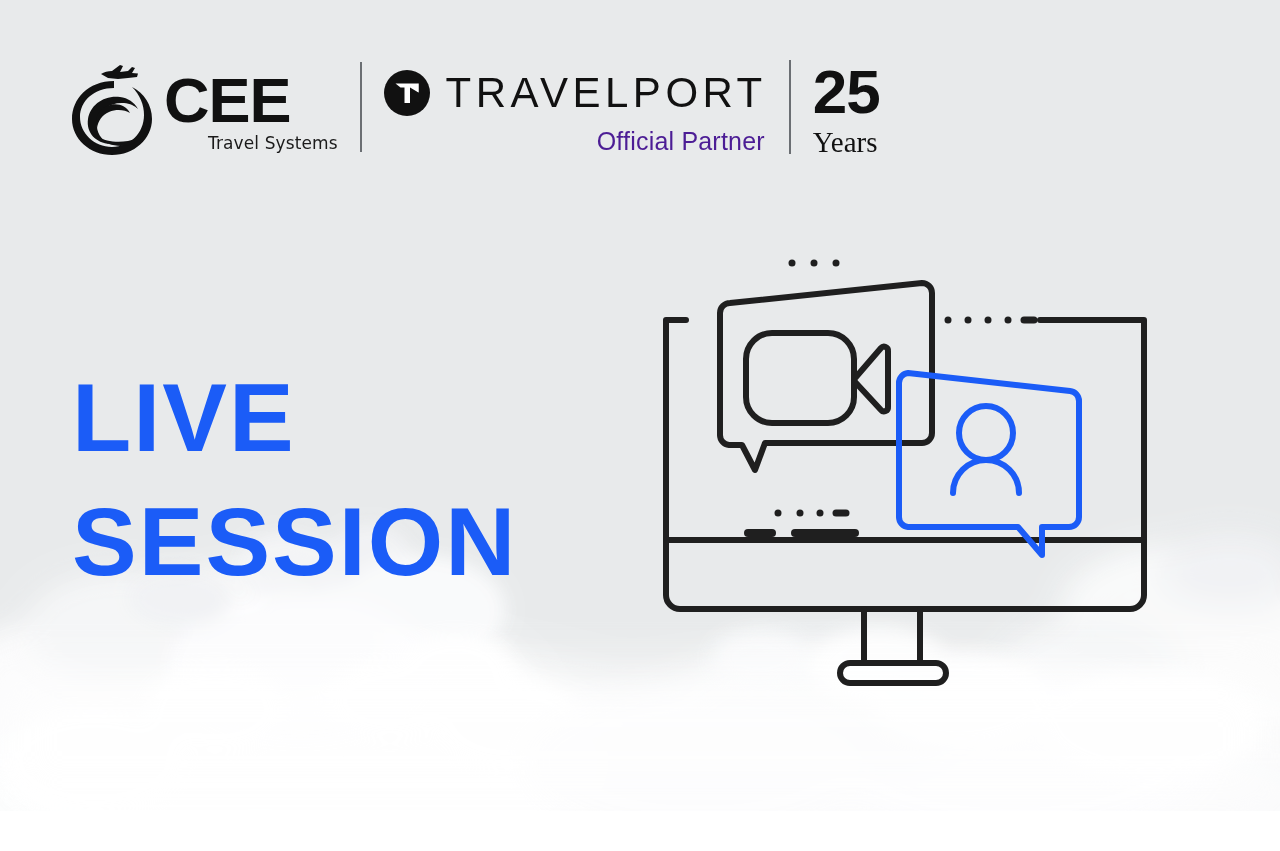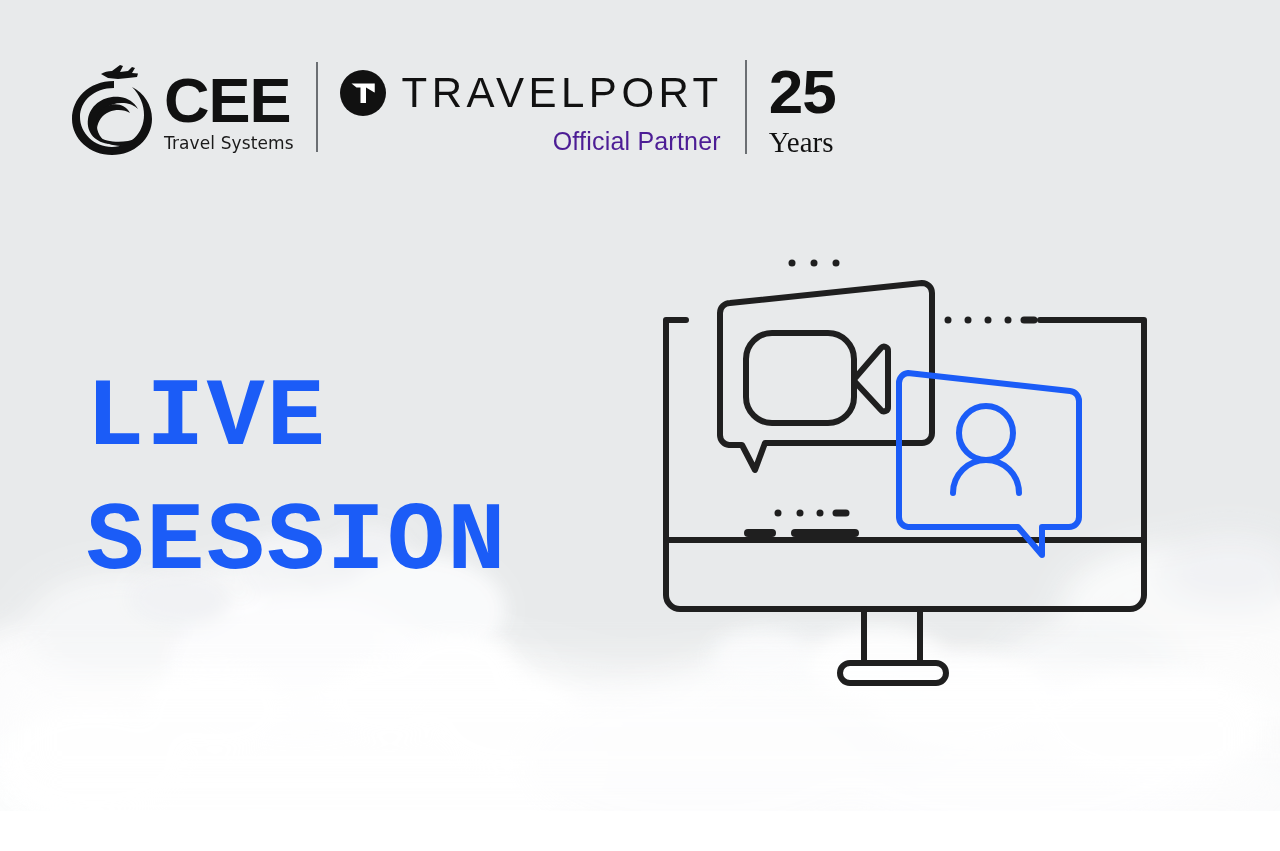--- a/index.html
+++ b/index.html
@@ -28,21 +28,21 @@
   }
   .cee-block { display:flex; align-items:flex-end; height:100px; }
   .cee-mark { width:88px; height:96px; flex:none; }
   .cee-text { margin-left:8px; padding-bottom:4px; }
   .cee-word {
     font-size:63px; font-weight:bold; line-height:0.88;
     letter-spacing:-1px; color:#111; font-family:"Liberation Sans", sans-serif;
   }
   .cee-sub {
     font-size:17px; color:#1b1b1b; letter-spacing:0.1px;
-    margin-top:5px; font-family:"DejaVu Sans", sans-serif;
+    margin-top:5px; font-family:"DejaVu Sans", sans-serif;margin-left:44px;
   }
 
   .divider {
     width:2px; height:90px; background:#6b6f73;
     margin:0 22px; flex:none; align-self:center;
   }
   .divider.tall { height:94px; }
 
   .tp-block { display:flex; flex-direction:column; justify-content:center; height:100px; }
   .tp-row { display:flex; align-items:center;margin-top:12px; }
@@ -66,27 +66,27 @@
     letter-spacing:-1px; font-family:"Liberation Sans", sans-serif;
   }
   .years-word {
     font-size:29px; color:#111; line-height:1; margin-top:8px;
     font-family:Liberation Serif, serif;
   }
 
   
   .headline {
     position:absolute;
-    left:86px; top:356px;
+    left:72px; top:356px;
     color:#1b5cf7;
     font-size:97px;
     font-weight:bold;
     line-height:1.28;
     letter-spacing:2px;
-    font-family:Liberation Mono, monospace;
+    font-family:Liberation Sans, sans-serif;
     white-space:pre-line;
   }
 
   
   .illus { position:absolute; left:650px; top:255px; width:510px; height:440px; }
   .illus svg { width:100%; height:100%; display:block; }
 </style>
 </head>
 <body>
 

